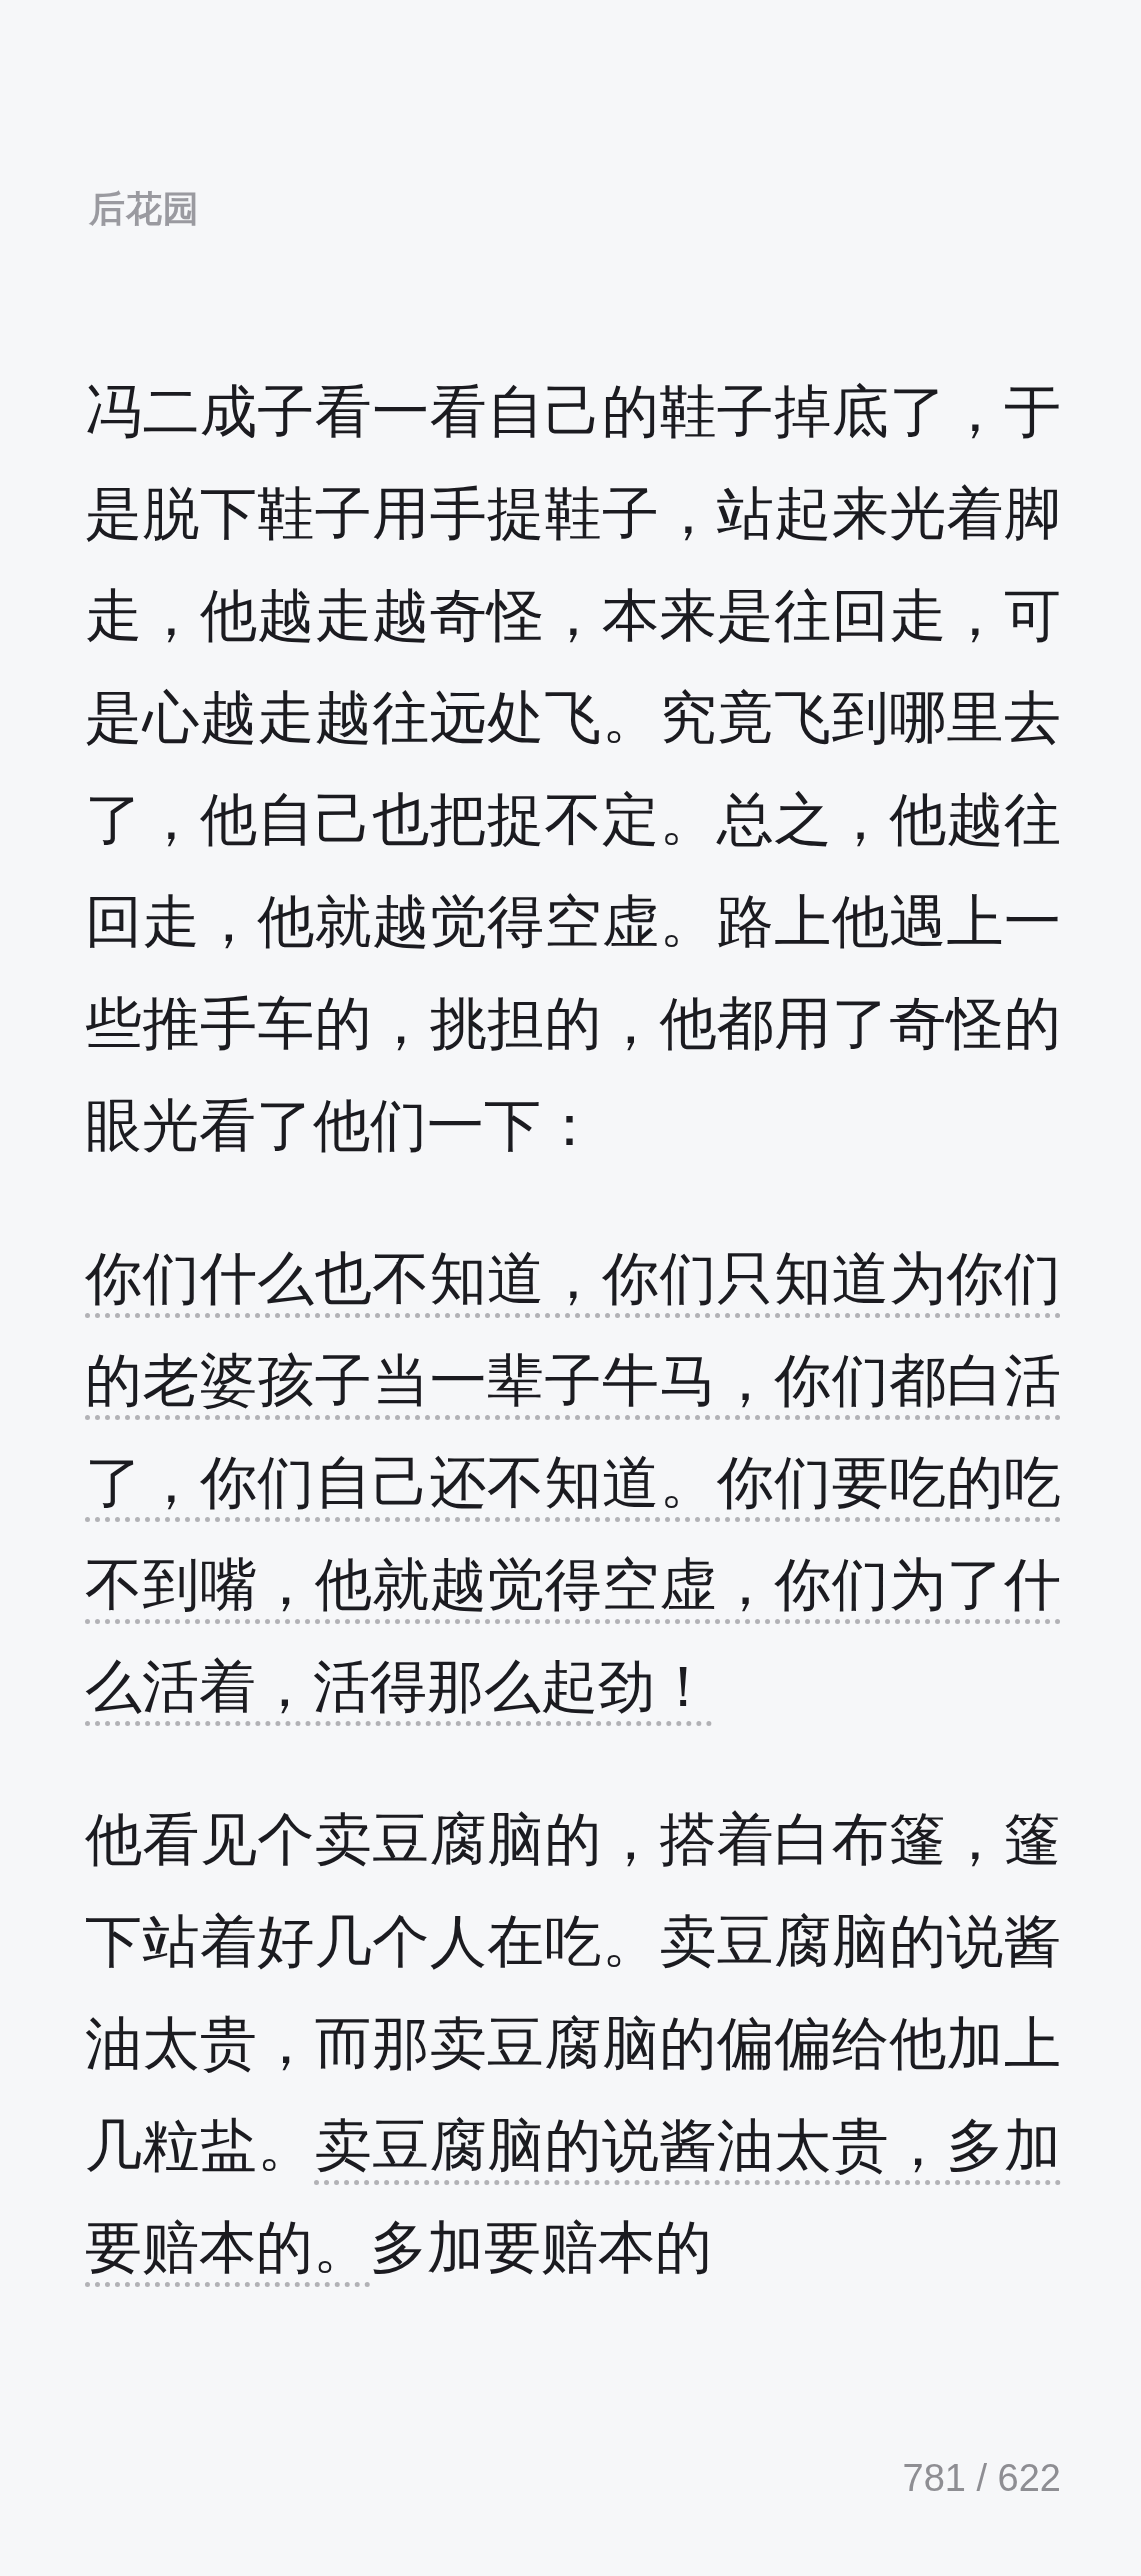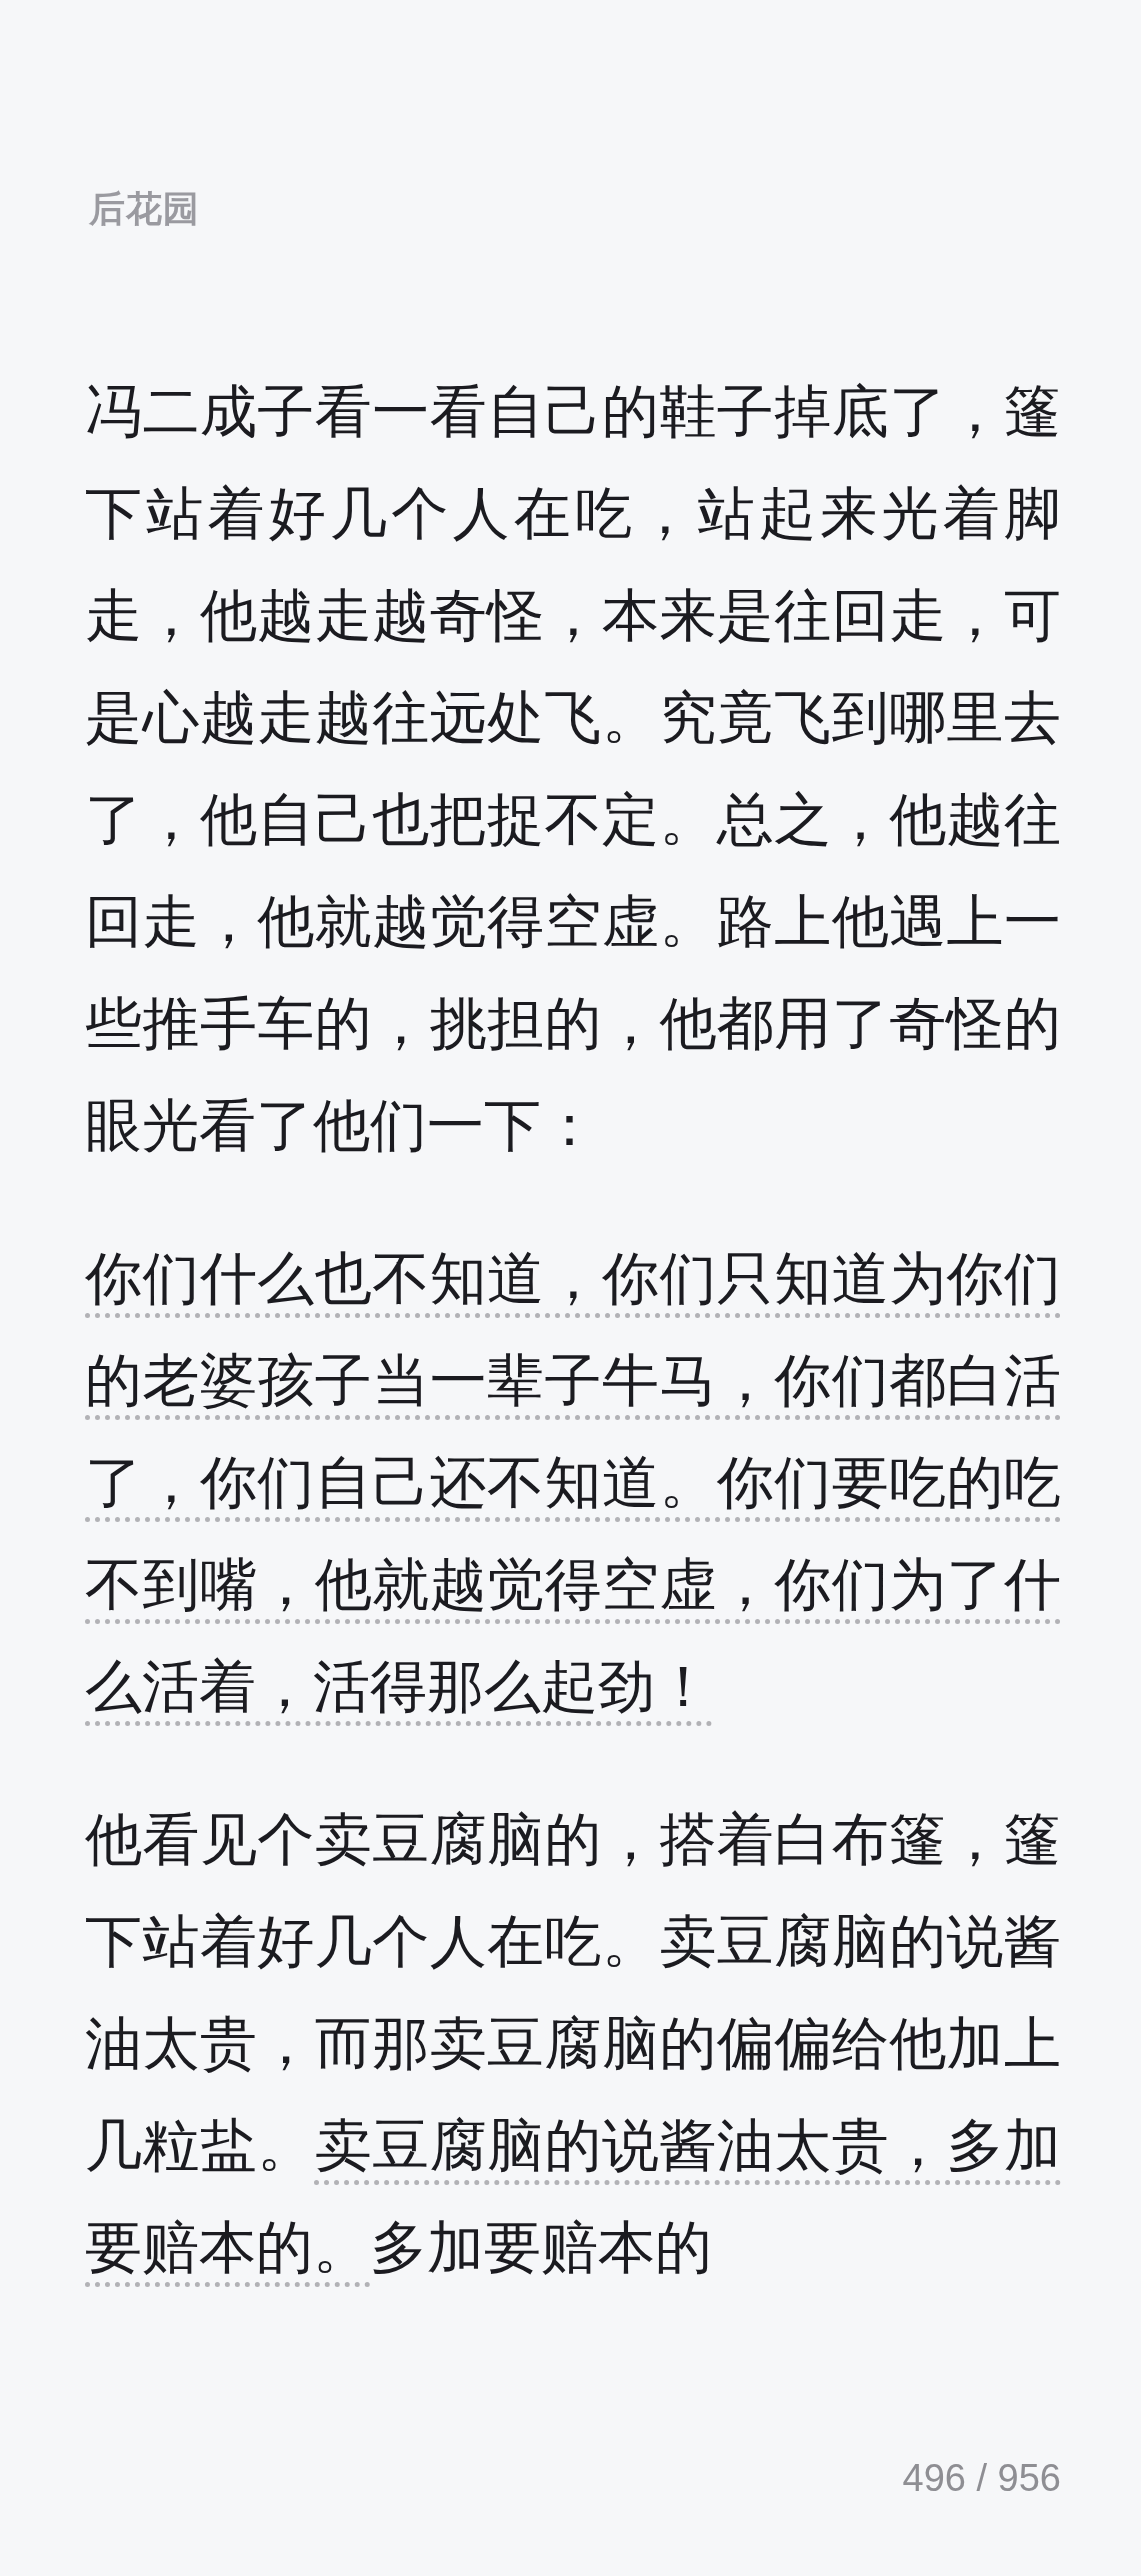--- a/index.html
+++ b/index.html
@@ -64,20 +64,20 @@
     text-align: right;
   }
 </style>
 </head>
 <body>
 
 <div class="page" style="background: rgb(246, 247, 249);">
   <div class="chapter-title" style="color: rgb(154, 154, 160);">后花园</div>
 
   <div class="content" id="reading-content" style="color: rgb(27, 27, 32);">
-      <p><span>冯二成子看一看自己的鞋子掉底了，篷下站着好几个人在吃，站起来光着脚走，他越走越奇怪，本来是往回走，可是心越走越往远处飞。究竟飞到哪里去了，他自己也把捉不定。总之，他越往回走，他就越觉得空虚。路上他遇上一些推手车的，挑担的，他都用了奇怪的眼光看了他们一下：</span></p>
+      <p><span>冯二成子看一看自己的鞋子掉底了，于是脱下鞋子用手提鞋子，站起来光着脚走，他越走越奇怪，本来是往回走，可是心越走越往远处飞。究竟飞到哪里去了，他自己也把捉不定。总之，他越往回走，他就越觉得空虚。路上他遇上一些推手车的，挑担的，他都用了奇怪的眼光看了他们一下：</span></p>
       <p><span class="hl" style="text-decoration-color: rgb(178, 178, 182);">你们什么也不知道，你们只知道为你们的老婆孩子当一辈子牛马，你们都白活了，你们自己还不知道。你们要吃的吃不到嘴，他就越觉得空虚，你们为了什么活着，活得那么起劲！</span></p>
       <p><span>他看见个卖豆腐脑的，搭着白布篷，篷下站着好几个人在吃。卖豆腐脑的说酱油太贵，而那卖豆腐脑的偏偏给他加上几粒盐。</span><span class="hl" style="text-decoration-color: rgb(178, 178, 182);">卖豆腐脑的说酱油太贵，多加要赔本的。</span><span>多加要赔本的</span></p>
     </div>
 
-  <div class="page-indicator" style="color: rgb(142, 142, 147);">496 / 956</div>
+  <div class="page-indicator" style="color: rgb(142, 142, 147);">781 / 622</div>
 </div>
 
 
 </body></html>

